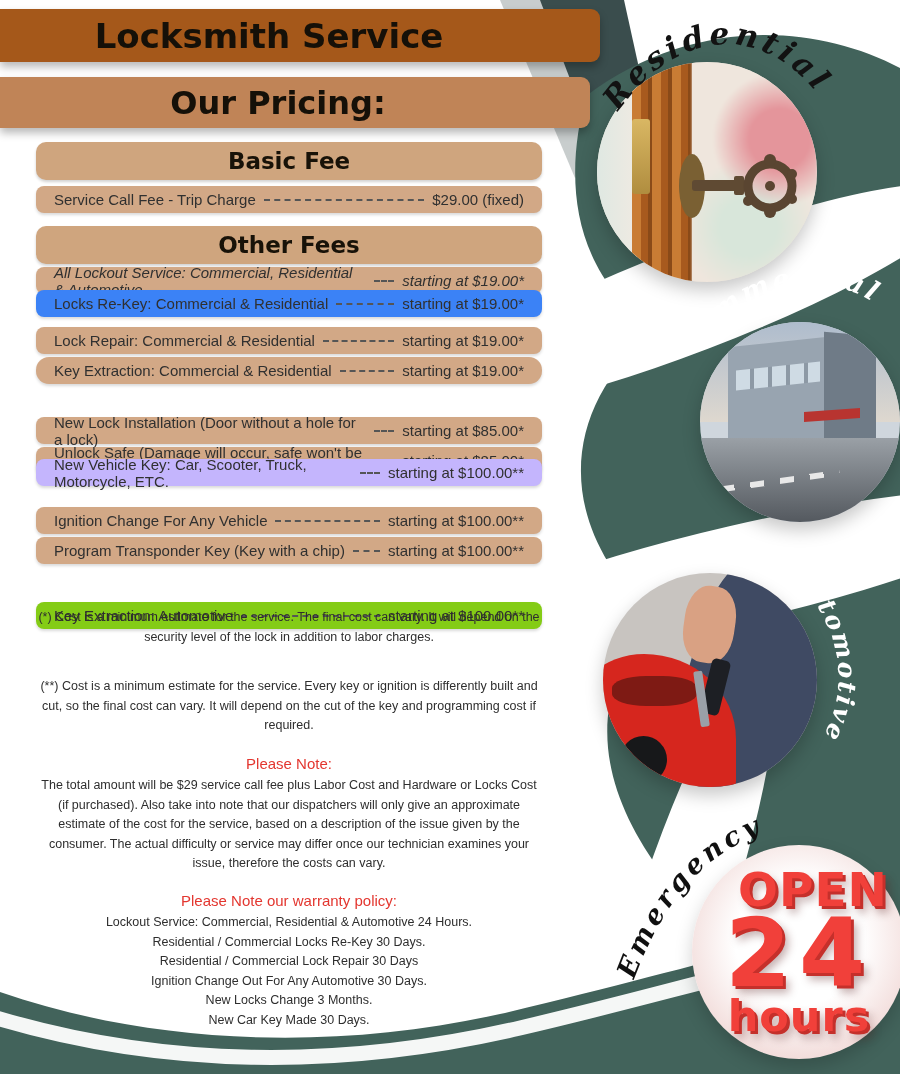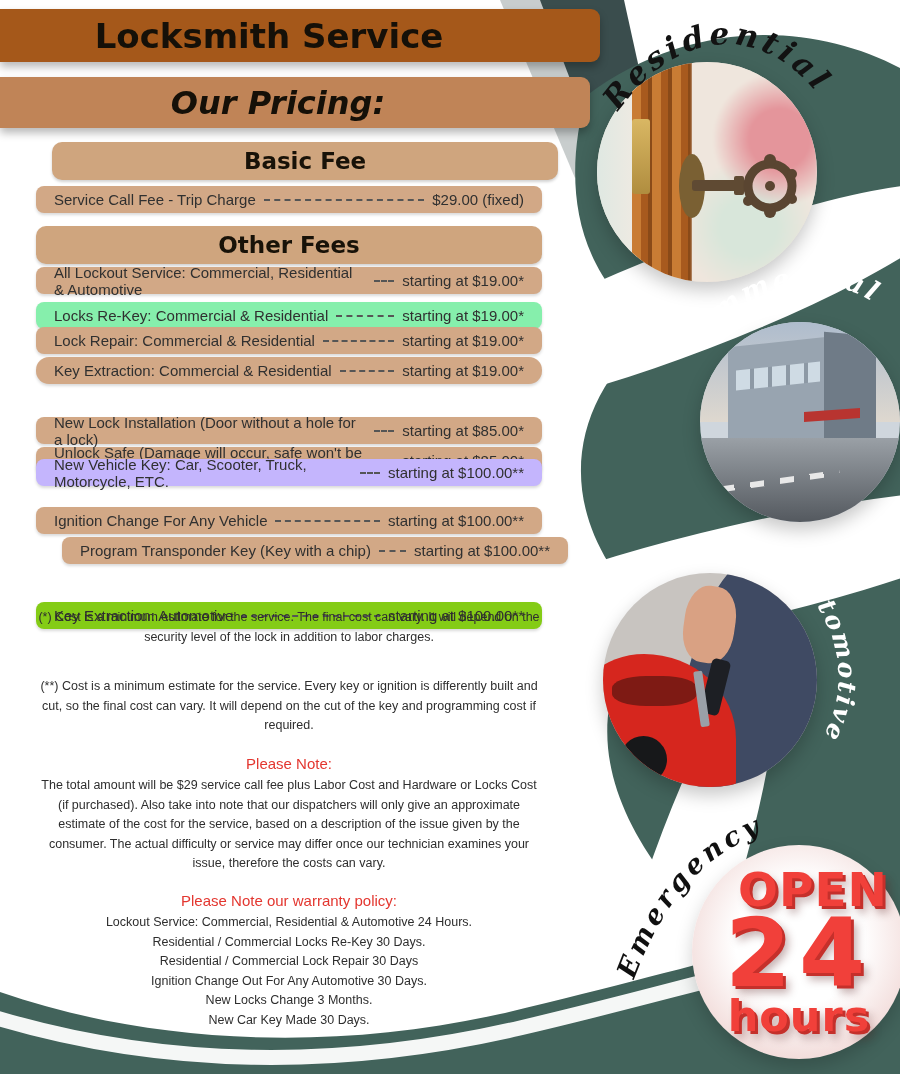--- a/index.html
+++ b/index.html
@@ -5,21 +5,21 @@
   html,body{margin:0;padding:0;background:#e9e9e9;}
   #page{position:relative;width:900px;height:1074px;background:#ffffff;overflow:hidden;
         font-family:"Liberation Sans",sans-serif;color:#2b2b2b;}
   
   #decor{position:absolute;left:0;top:0;z-index:0;}
   
   .banner{position:absolute;left:0;display:flex;align-items:center;justify-content:center;
           font-family:"DejaVu Sans",sans-serif;font-weight:bold;color:#151008;
           border-radius:0 9px 9px 0;box-shadow:0 5px 8px rgba(0,0,0,.28);z-index:3;}
   #banner-title{top:9px;width:600px;height:53px;font-size:34px;padding-right:62px;box-sizing:border-box;}
-  #banner-pricing{top:77px;width:590px;height:51px;font-size:32px;padding-right:34px;box-sizing:border-box;font-style:italic;}
+  #banner-pricing{top:77px;width:590px;height:51px;font-size:32px;padding-right:34px;box-sizing:border-box;}
   
   .sec-header{position:absolute;left:36px;width:506px;height:38px;border-radius:10px;
               display:flex;align-items:center;justify-content:center;z-index:3;
               font-family:"DejaVu Sans",sans-serif;font-weight:bold;font-size:23px;color:#181208;
               box-shadow:0 2px 3px rgba(0,0,0,.18);}
   .fee-row{position:absolute;left:36px;width:506px;height:27px;border-radius:8px;
            display:flex;align-items:center;padding:0 18px;box-sizing:border-box;z-index:3;
            font-size:15px;color:#303030;box-shadow:0 2px 3px rgba(0,0,0,.15);}
   .fee-row .leader{flex:1;border-top:2px dashed #555;margin:0 8px;min-width:20px;}
   .fee-row .price{white-space:nowrap;}
@@ -70,39 +70,39 @@
     <path d="M-10,1016 C160,1068 340,1070 520,1028 C700,986 800,950 910,942" fill="none" stroke="#ffffff" stroke-width="15" opacity="0.95"></path>
   </svg>
 
   <div class="banner" id="banner-title" style="background:#a5581a;">
     <span>Locksmith Service</span>
   </div>
   <div class="banner" id="banner-pricing" style="background:#c08457;">
     <span>Our Pricing:</span>
   </div>
 
-  <div class="sec-header" style="top:142px;background:#cfa57e;margin-left:16px;">
+  <div class="sec-header" style="top:142px;background:#cfa57e;">
     <span>Basic Fee</span>
   </div>
   <div class="fee-row" style="top:186px;background:#d2a886;">
     <span>Service Call Fee - Trip Charge</span>
     <span class="leader"></span>
     <span class="price">$29.00 (fixed)</span>
   </div>
 
   <div class="sec-header" style="top:226px;background:#cfa57e;align-items:center;">
     <span>Other Fees</span>
   </div>
 
-  <div class="fee-row" style="top:267px;background:#d2a886;">
+  <div class="fee-row" style="top:267px;background:#d2a886;font-style:italic;">
     <span>All Lockout Service: Commercial, Residential &amp; Automotive</span>
     <span class="leader"></span>
     <span class="price">starting at $19.00*</span>
   </div>
-  <div class="fee-row" style="top:302px;background:#86efac;">
+  <div class="fee-row" style="top:290px;background:#3b82f6;">
     <span>Locks Re-Key: Commercial &amp; Residential</span>
     <span class="leader"></span>
     <span class="price">starting at $19.00*</span>
   </div>
   <div class="fee-row" style="top:327px;background:#d2a886;">
     <span>Lock Repair: Commercial &amp; Residential</span>
     <span class="leader"></span>
     <span class="price">starting at $19.00*</span>
   </div>
   <div class="fee-row" style="top:357px;background:#d2a886;border-radius:13px;">
@@ -123,21 +123,21 @@
   <div class="fee-row" style="top:459px;background:#c4b5fd;">
     <span>New Vehicle Key: Car, Scooter, Truck, Motorcycle, ETC.</span>
     <span class="leader"></span>
     <span class="price">starting at $100.00**</span>
   </div>
   <div class="fee-row" style="top:507px;background:#d2a886;">
     <span>Ignition Change For Any Vehicle</span>
     <span class="leader"></span>
     <span class="price">starting at $100.00**</span>
   </div>
-  <div class="fee-row" style="top:537px;background:#d2a886;margin-left:26px;">
+  <div class="fee-row" style="top:537px;background:#d2a886;">
     <span>Program Transponder Key (Key with a chip)</span>
     <span class="leader"></span>
     <span class="price">starting at $100.00**</span>
   </div>
   <div class="fee-row" style="top:567px;background:#84cc16;margin-top:35px;">
     <span>Key Extraction: Automotive</span>
     <span class="leader"></span>
     <span class="price">starting at $100.00**</span>
   </div>
 

